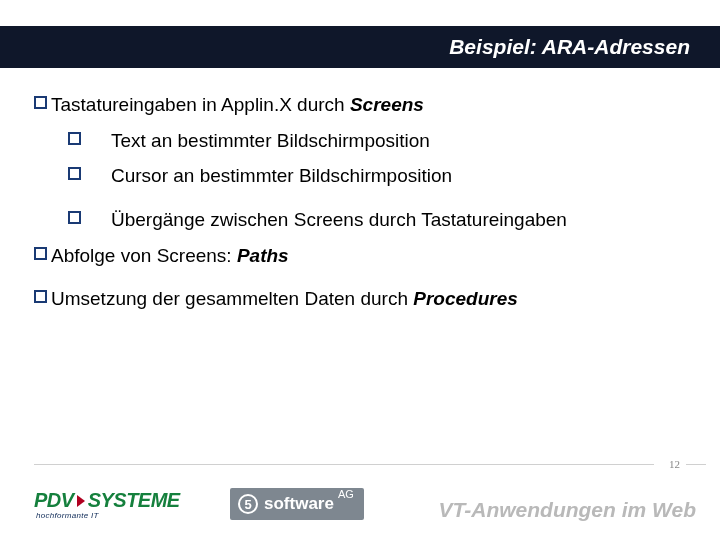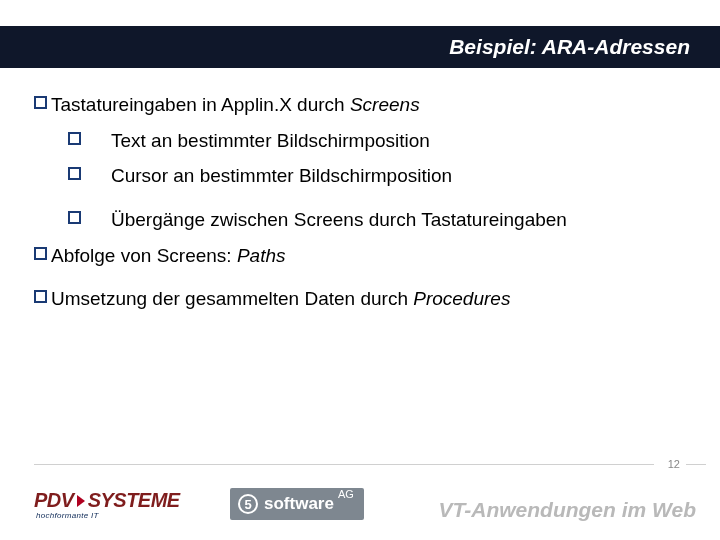--- a/index.html
+++ b/index.html
@@ -58,29 +58,30 @@
     margin-top: 4px;
     margin-right: 8px;
   }
   .lvl1 .sq { margin-right: 4px; }
   .lvl2 .sq { margin-right: 10px; }
   .txt {
     font-size: 19px;
     color: #000;
     line-height: 1.35;
   }
-  .txt em { font-style: italic; font-weight: normal; }
+  .txt em { font-style: italic; font-weight: bold; }
   .group-gap { height: 8px; }
 
   .page-num {
     position: absolute;
     right: 40px;
     bottom: 70px;
     font-size: 11px;
     color: #888;
+    font-family: Liberation Serif, serif;
   }
   .page-rule-l {
     position: absolute;
     bottom: 75px;
     left: 34px;
     right: 66px;
     height: 1px;
     background: #d0d0d0;
   }
   .page-rule-r {
@@ -117,21 +118,21 @@
     bottom: 20px;
     display: flex;
     flex-direction: column;
   }
   .logo-pdv-row { display: flex; align-items: center; }
   .pdv-big {
     font-family: Arial, sans-serif;
     font-weight: 900;
     font-size: 20px;
     letter-spacing: -0.5px;
-    color: #7f1d1d;
+    color: #15803d;
     font-style: italic;
   }
   .pdv-tri {
     width: 0; height: 0;
     border-top: 6px solid transparent;
     border-bottom: 6px solid transparent;
     border-left: 8px solid #b00020;
     margin: 0 3px;
   }
   .pdv-sub {

